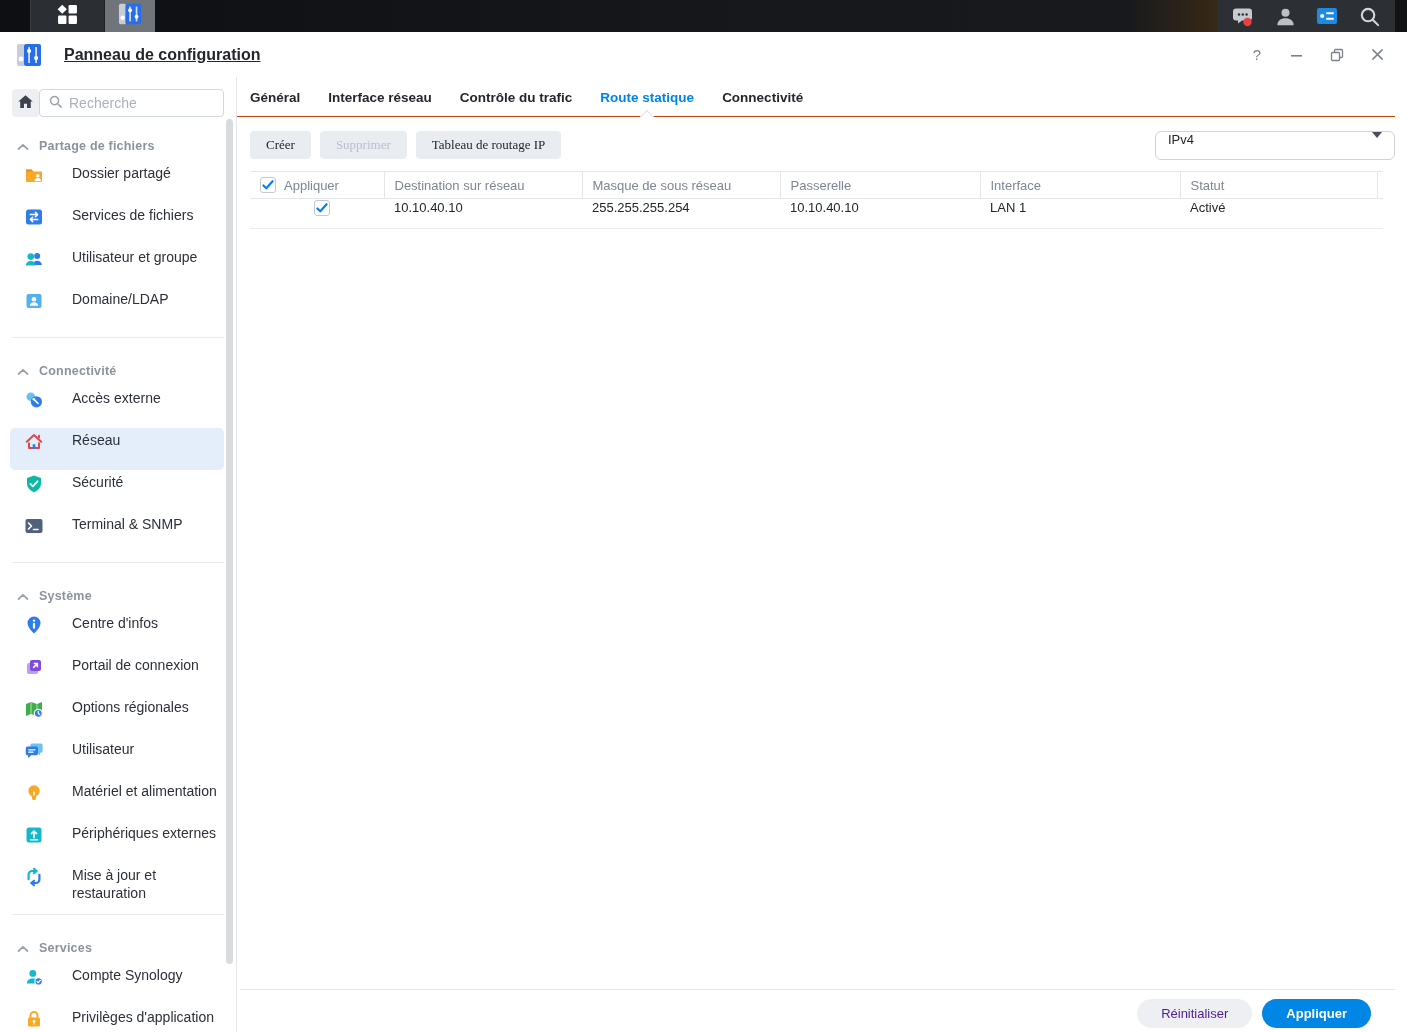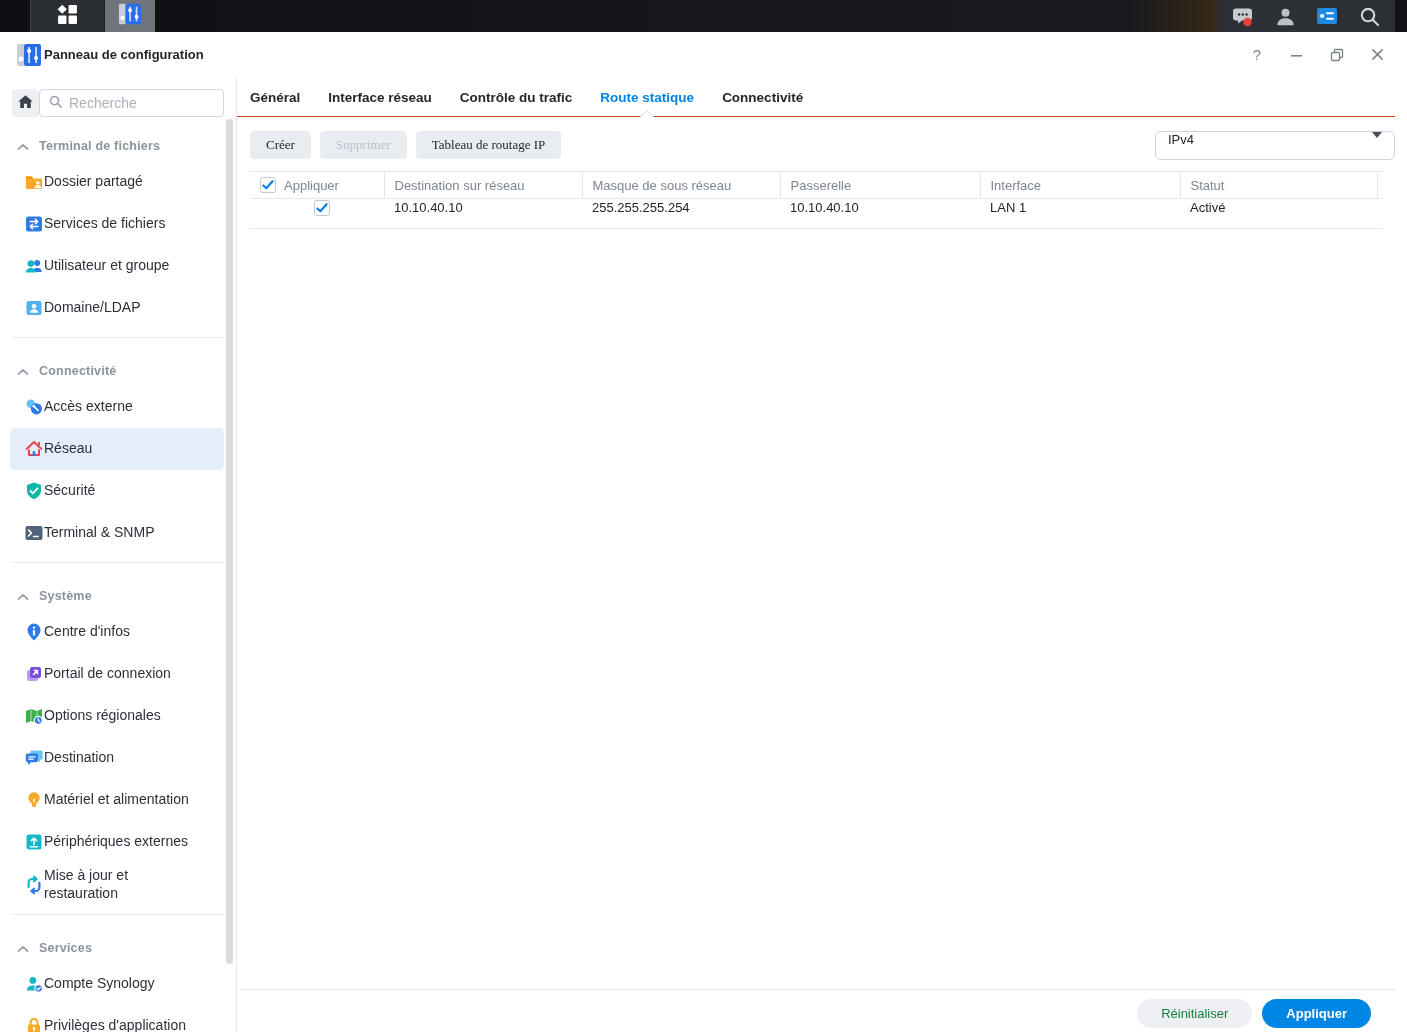--- a/index.html
+++ b/index.html
@@ -14,21 +14,21 @@
   .tb-btn.menu { width:75px; background:#2b2e33; border-left:1px solid #3a3d43; border-right:1px solid #1d2024;}
   .tb-btn.app  { width:50px; background:#70747b; }
   .tb-right { position:absolute; right:12px; top:0; height:32px; display:flex; align-items:center;
     gap:18px; padding:0 14px; background:#2c3035; }
   .tb-ico { width:24px; height:24px; display:flex; align-items:center; justify-content:center; cursor:pointer; position:relative;}
 
   
   .titlebar { position:absolute; top:32px; left:0; width:1407px; height:45px; background:#fff;
     display:flex; align-items:center; padding:0 16px; }
   .titlebar .appicon { width:26px; height:26px; }
-  .titlebar .wtitle { margin-left:2px; font-size:13px; font-weight:bold; color:#23262b; }
+  .titlebar .wtitle { margin-left:22px; font-size:16px; font-weight:bold; color:#23262b;text-decoration:underline; }
   .wctrls { margin-left:auto; display:flex; align-items:center; gap:24px; margin-right:6px; }
   .wctrl { color:#7b828c; font-size:15px; width:16px; height:16px; display:flex; align-items:center;
     justify-content:center; cursor:pointer; }
 
   
   .bodywrap { position:absolute; top:77px; left:0; width:1407px; height:955px; display:flex; }
   .sidebar { width:237px; height:100%; background:#fff; border-right:1px solid #e3e6ea;
     position:relative; padding-top:12px; overflow:hidden; }
   .main { flex:1; position:relative; background:#fff; }
 
@@ -37,21 +37,21 @@
   .home-btn { width:27px; height:28px; background:#edeff3; border-radius:4px; display:flex;
     align-items:center; justify-content:center; cursor:pointer; flex:0 0 auto; }
   .search-box { flex:1; height:28px; border:1px solid #d2d8df; border-radius:4px; display:flex;
     align-items:center; padding:0 8px; gap:6px; background:#fff; }
   .search-box input { border:none; outline:none; width:100%; font-size:14px; color:#333;
     font-family:"Liberation Sans", sans-serif; }
   .search-box input::placeholder { color:#a9b1bb; }
 
   .sec-head { display:flex; align-items:center; gap:10px; padding:16px 12px 6px 17px; cursor:pointer; }
   .sec-head .sec-label { font-size:12.5px; font-weight:bold; color:#8b939e; letter-spacing:.2px; }
-  .side-item { display:flex; align-items:center; gap:0; min-height:42px; margin:0 12px 0 10px;
+  .side-item { display:flex; align-items:flex-start; gap:28px; min-height:42px; margin:0 12px 0 10px;
     padding:4px 0 4px 14px; border-radius:5px; cursor:pointer; }
   .side-item.selected { background:#e4eefb; }
   .side-item .sicon { width:20px; height:20px; flex:0 0 auto; display:flex; }
   .side-item .ilabel { font-size:14px; color:#2b3039; line-height:1.25; max-width:160px; }
   .side-div { height:1px; background:#e8eaee; margin:8px 12px; }
   .sb-scroll { position:absolute; top:42px; right:3px; width:7px; height:845px;
     background:#d9dbde; border-radius:4px; cursor:pointer; }
 
   
   .tabs { display:flex; gap:28px; padding:13px 0 11px 13px; border-bottom:1px solid #c2410c;
@@ -85,21 +85,21 @@
   .cb { width:16px; height:16px; border:1px solid #c2c9d2; border-radius:3px; background:#fff;
     display:inline-flex; align-items:center; justify-content:center; cursor:pointer; vertical-align:middle; }
   .hdr-first { display:flex; align-items:center; gap:8px; }
   td.cbcell { text-align:center; padding:0; }
 
   
   .footer-div { position:absolute; left:3px; right:12px; bottom:42px; height:1px; background:#e4e7eb; }
   .footer-btns { position:absolute; right:36px; bottom:4px; display:flex; gap:10px; }
   .pill { height:29px; border:none; border-radius:15px; padding:0 24px; font-size:13px;
     font-family:"Liberation Sans", sans-serif; cursor:pointer; }
-  .pill.reset { background:#edeff2; color:#15803d; }
+  .pill.reset { background:#edeff2; color:#4c1d95; }
   .pill.apply { background:#0086e5; color:#fff; font-weight:bold; }
 </style>
 </head>
 <body>
 
 <div class="topbar">
   <div class="tb-left">
     <div class="tb-btn menu">
       <span><svg width="21" height="21" viewBox="0 0 20 20" fill="#fff">
             <path d="M5 .6L9.4 5 5 9.4.6 5z"></path>
@@ -200,21 +200,21 @@
               <path d="M15.6 15.6L21 21"></path>
             </svg></span>
         <input type="text" placeholder="Recherche" style="">
       </div>
     </div>
     <nav>
         <div class="sec-head">
           <span><svg width="12" height="8" viewBox="0 0 12 8" fill="none" stroke="#9aa2ad" stroke-width="1.8" stroke-linecap="round" stroke-linejoin="round">
               <path d="M1.5 6L6 1.8 10.5 6"></path>
             </svg></span>
-    <span class="sec-label">Terminal de fichiers</span>
+    <span class="sec-label">Partage de fichiers</span>
         </div>
         <div class="side-item">
           <span class="sicon">
             <svg width="20" height="20" viewBox="0 0 20 20">
               <path d="M2 4.5h5.5l1.8 2H18v9.5a1 1 0 01-1 1H3a1 1 0 01-1-1z" fill="#f7a927"></path>
               <path d="M2 4.5h5.5l1.8 2H2z" fill="#ef8f13"></path>
               <circle cx="13.8" cy="10.8" r="1.8" fill="#fff"></circle>
               <path d="M10.6 16.2c0-2 1.4-3.1 3.2-3.1s3.2 1.1 3.2 3.1z" fill="#fff"></path>
             </svg>
           </span>
@@ -337,21 +337,21 @@
       <span class="ilabel">Options régionales</span>
         </div>
         <div class="side-item">
           <span class="sicon">
             <svg width="20" height="20" viewBox="0 0 20 20">
               <path d="M8 2.6h9a1.6 1.6 0 011.6 1.6v6A1.6 1.6 0 0117 11.8h-1v2.6l-3-2.6H8a1.6 1.6 0 01-1.6-1.6v-6A1.6 1.6 0 018 2.6z" fill="#6cc2f5"></path>
               <path d="M3.4 5.6h9a1.6 1.6 0 011.6 1.6v5.4a1.6 1.6 0 01-1.6 1.6H7.2L4 17v-2.8h-.6A1.6 1.6 0 011.8 12.6V7.2a1.6 1.6 0 011.6-1.6z" fill="#2e7ce8"></path>
               <path d="M4.8 8.8h6.2M4.8 11.2h4.2" stroke="#fff" stroke-width="1.3" stroke-linecap="round"></path>
             </svg>
           </span>
-      <span class="ilabel">Destination</span>
+      <span class="ilabel">Utilisateur</span>
         </div>
         <div class="side-item">
           <span class="sicon">
             <svg width="20" height="20" viewBox="0 0 20 20">
               <circle cx="10" cy="8" r="5.7" fill="#f7a927"></circle>
               <path d="M7.7 12.8h4.6l-.5 3.3a1 1 0 01-1 .9H9.2a1 1 0 01-1-.9z" fill="#f7a927"></path>
               <rect x="9.3" y="8.6" width="1.4" height="4.2" rx=".7" fill="#fff"></rect>
             </svg>
           </span>
       <span class="ilabel">Matériel et alimentation</span>

